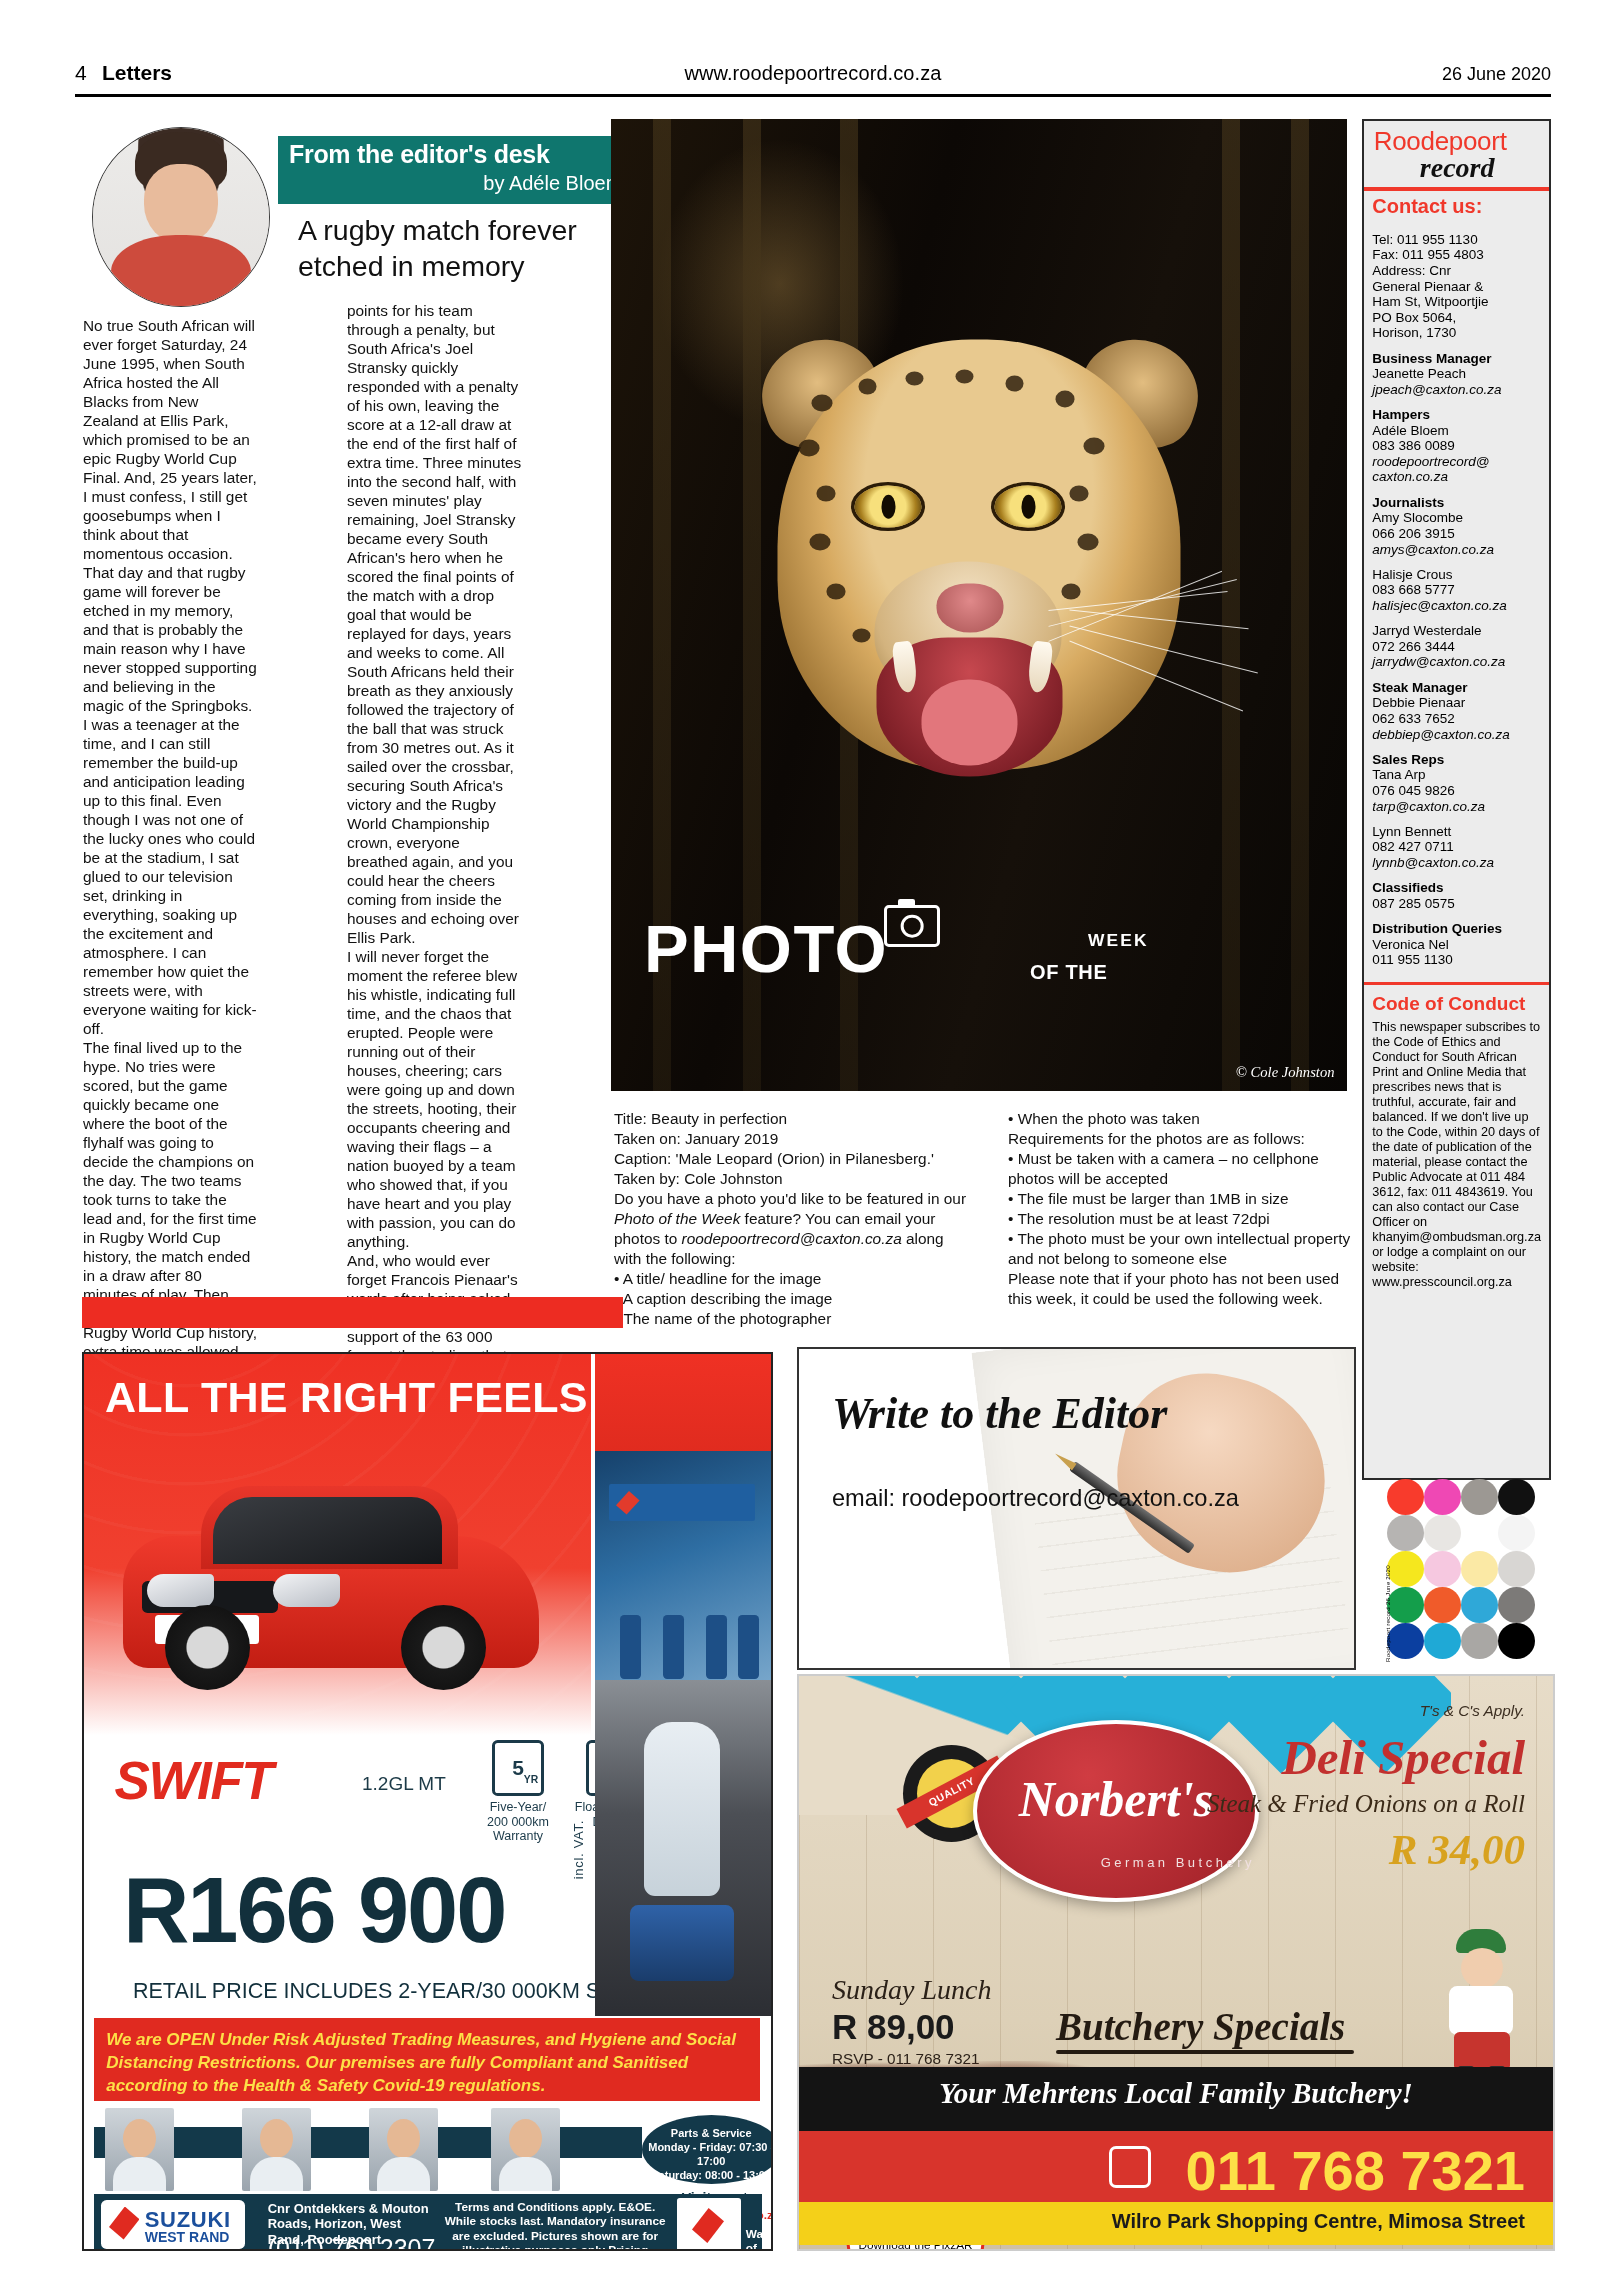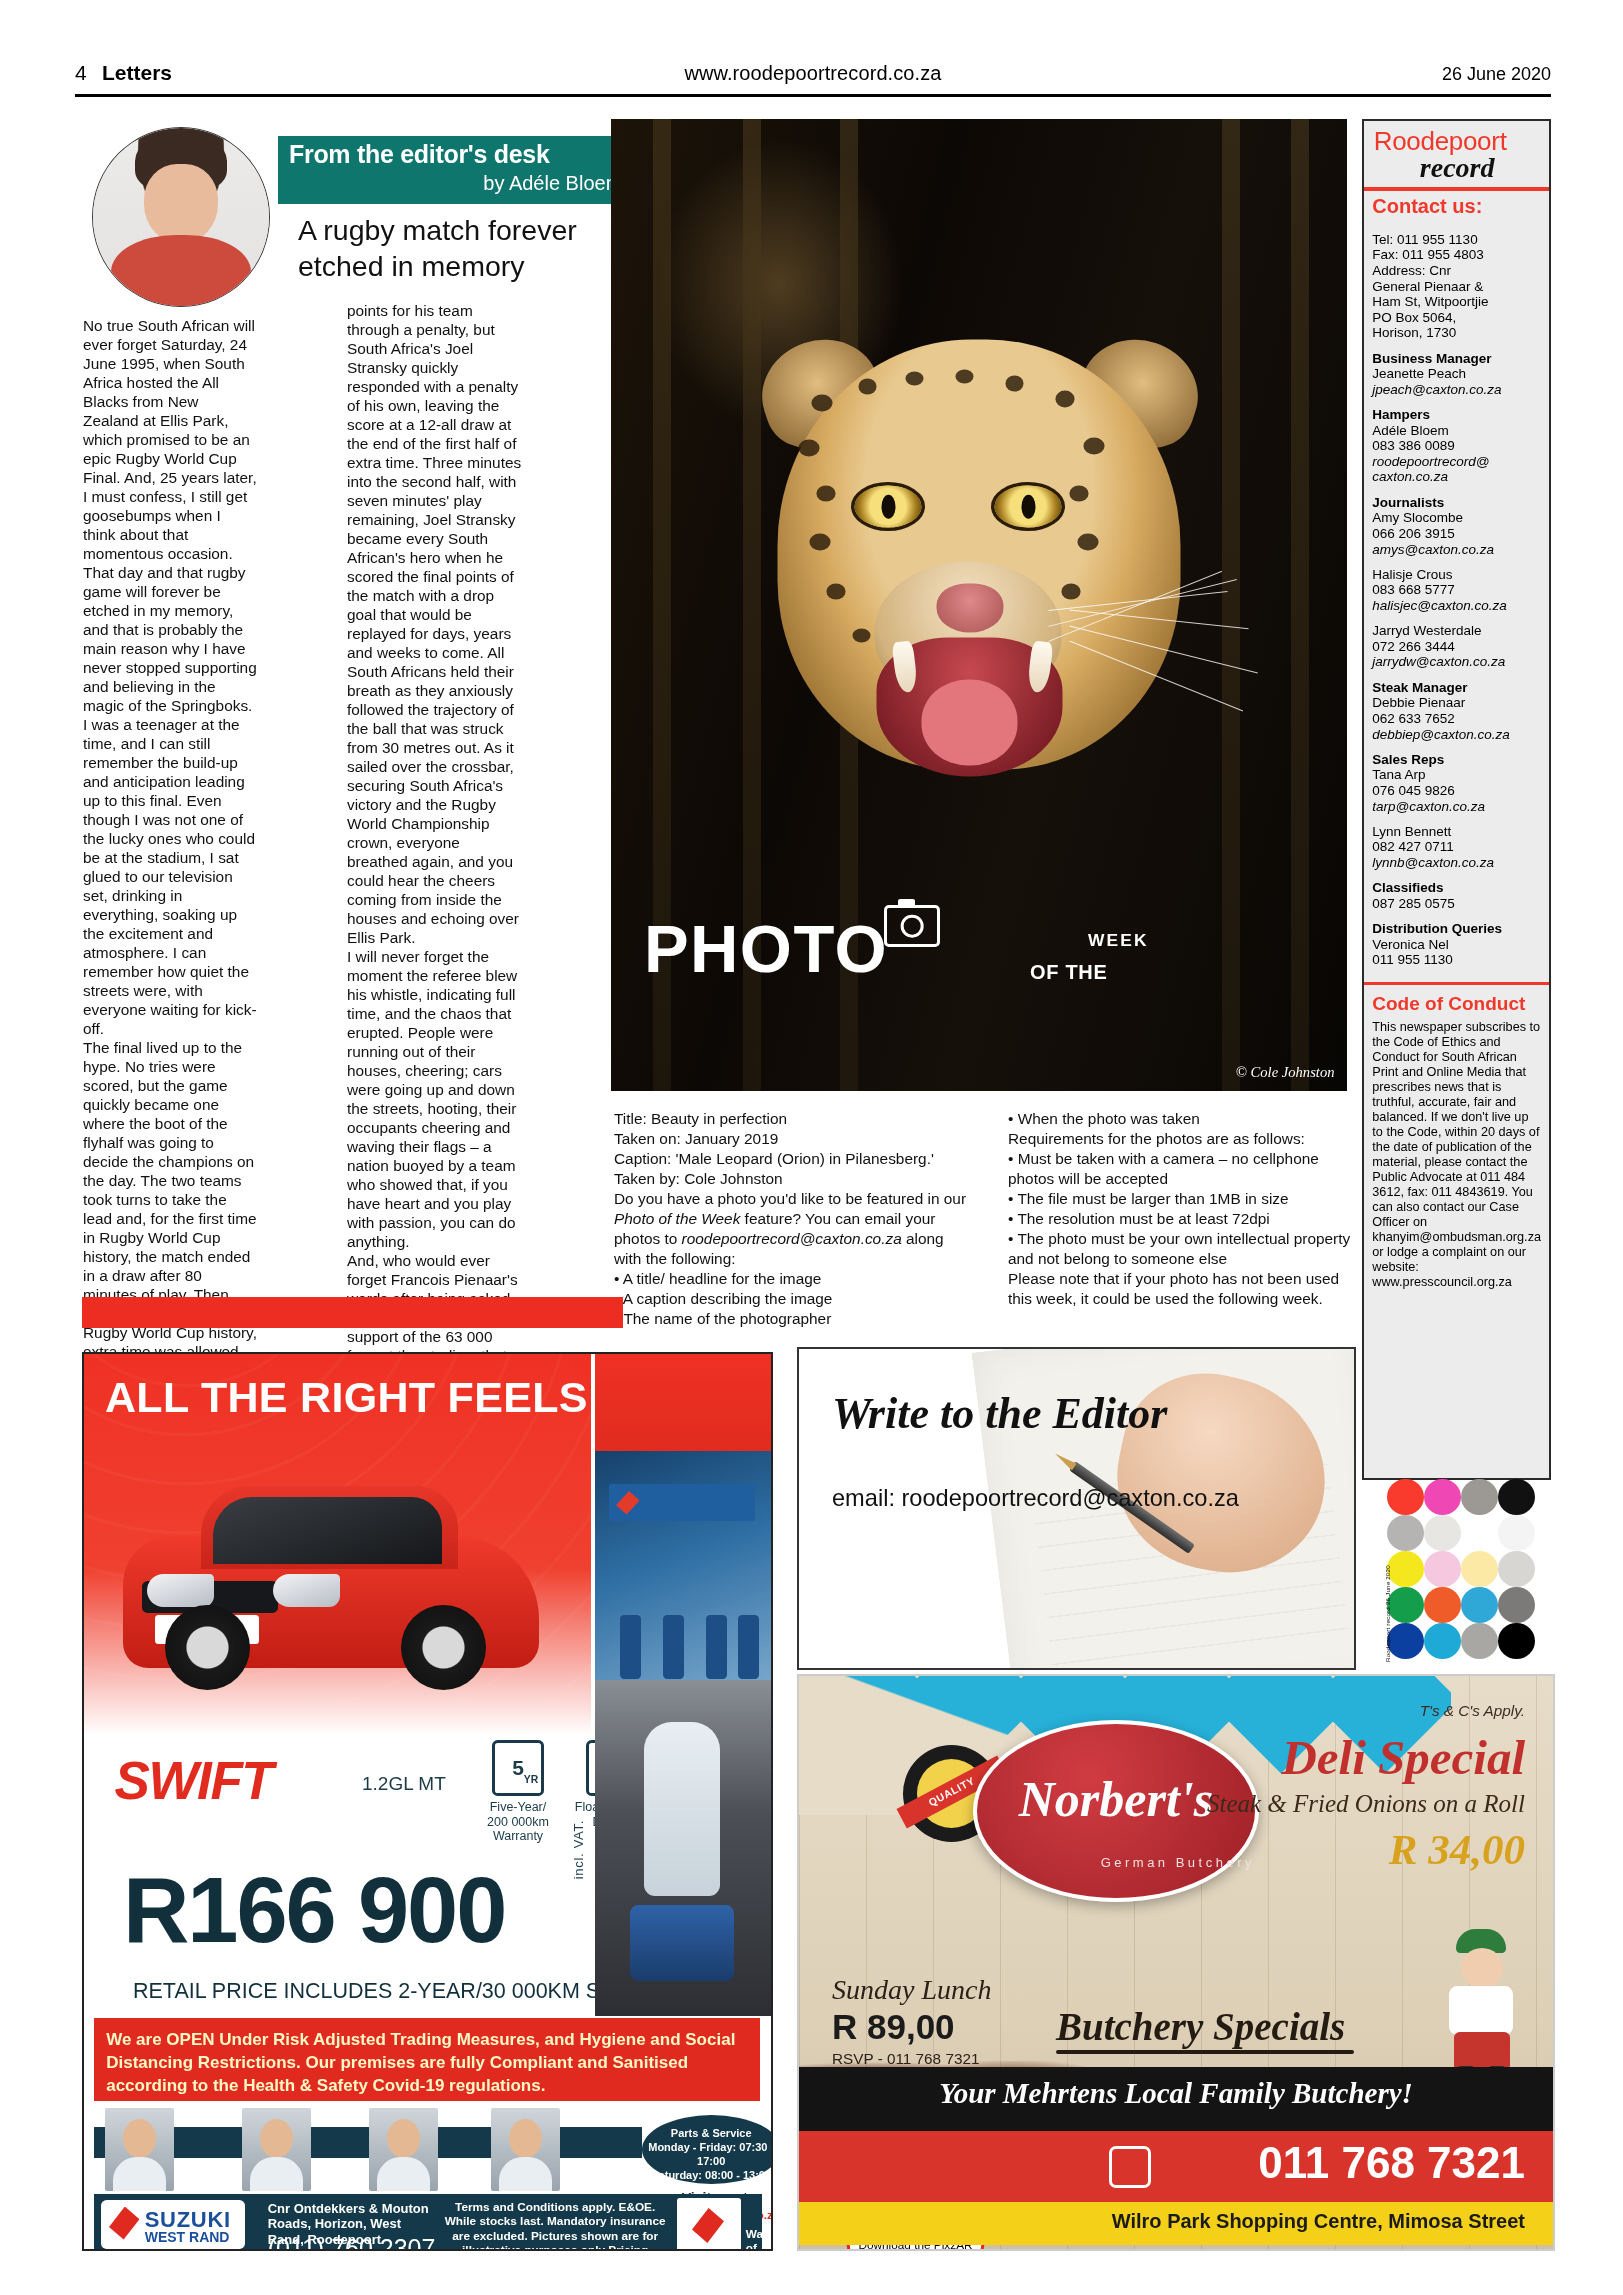--- a/index.html
+++ b/index.html
@@ -170,22 +170,22 @@
   .badge .bx{width:46px;height:50px;margin:0 auto 4.2px;border:3.5px solid #1b3a49;border-radius:5.6px;
     display:flex;align-items:center;justify-content:center;font-size:21px;font-weight:700;position:relative;}
   .badge .yr{font-size:10.4px;position:absolute;right:2.8px;bottom:5.6px;}
   .incl{position:absolute;left:487px;top:466px;font-size:13px;color:#1b3a49;
     writing-mode:vertical-rl;transform:rotate(180deg);letter-spacing:0.7px;}
   .old-price{position:absolute;left:534px;top:466px;font-size:35px;font-weight:700;color:#12303c;}
   .old-price:after{content:"";position:absolute;left:-8.3px;top:22px;width:222px;height:4.9px;background:#ef3124;
     transform:rotate(-8deg);}
   .new-price{position:absolute;left:39px;top:504px;font-size:92px;font-weight:700;color:#12303c;letter-spacing:-2.1px;}
   .retail{position:absolute;left:49px;top:625px;font-size:21.5px;color:#12303c;font-weight:400;}
-  .covid{position:absolute;left:9.7px;top:664px;width:666px;height:83px;background:#e02a20;color:#fef9c3;
-    font-size:17px;line-height:23px;font-weight:700;padding:9.7px 12.5px;box-sizing:border-box;}
+  .covid{position:absolute;left:9.7px;top:664px;width:666px;height:83px;background:#e02a20;color:#fde047;
+    font-size:17px;line-height:23px;font-weight:700;padding:9.7px 12.5px;box-sizing:border-box;font-style:italic;}
 
   .suz-right{position:absolute;left:511px;top:0;width:176px;height:662px;overflow:hidden;}
   .sr-a{position:absolute;left:0;top:0;width:176px;height:229px;background:linear-gradient(#ef3124,#cc2418);}
   .sr-b{position:absolute;left:0;top:97px;width:176px;height:236px;
     background:linear-gradient(160deg,#16416b,#2e6ea3 45%,#7aa8cc);}
   .sr-b .sign{position:absolute;left:14px;top:33px;width:146px;height:37px;background:#1f5fa0;border-radius:2.1px;}
   .sr-b .sign:after{content:"";position:absolute;left:7px;top:7px;width:23.6px;height:23.6px;background:#e23b2c;
      clip-path:polygon(0 60%,55% 0,100% 40%,45% 100%);}
   .sr-b .p{position:absolute;bottom:8.3px;width:21px;height:64px;background:#1d4f86;border-radius:4.2px;}
   .sr-b .p:nth-of-type(2){left:25px;} .sr-b .p:nth-of-type(3){left:68px;}
@@ -273,21 +273,21 @@
   .nb-scan .px{font-size:20px;font-weight:700;margin:2.8px 0 1.4px;}
   .nb-scan .px i{color:#e02a20;font-style:normal;}
   .nb-scan .s2{font-size:11.8px;line-height:13px;}
   .nb-social{position:absolute;left:258px;top:469px;font-size:18px;color:#1b1b1b;}
   .nb-social .fb{display:inline-block;width:15.3px;height:15.3px;background:#3b5998;color:#fff;font-size:11.8px;
     font-weight:700;text-align:center;line-height:15.3px;border-radius:2.1px;margin-right:5.6px;vertical-align:-2.1px;}
   .nb-dark{position:absolute;left:0;bottom:118px;width:754px;height:64px;background:#141414;}
   .nb-fav{position:absolute;left:0;right:0;top:9.7px;text-align:center;color:#fff;font-size:29px;font-style:italic;
     font-weight:700;font-family:"Liberation Serif",serif;}
   .nb-red{position:absolute;left:0;bottom:47px;width:754px;height:71px;background:#d8342c;}
-  .nb-phone{position:absolute;right:28px;top:7px;color:#ffffff;font-size:44px;font-weight:700;}
+  .nb-phone{position:absolute;right:28px;top:7px;color:#fde047;font-size:56px;font-weight:700;}
   .nb-ph-ic{position:absolute;left:310px;top:15.3px;width:36px;height:36px;border:3.5px solid #fff;border-radius:7px;}
   .nb-yel{position:absolute;left:0;bottom:4.2px;width:754px;height:43px;background:#f4d019;}
   .nb-addr{position:absolute;right:28px;top:8.3px;font-size:20px;font-weight:700;color:#1b1b1b;}
   .nb-man{position:absolute;right:30.5px;bottom:160px;width:83px;height:160px;}
   .nb-man .hat{position:absolute;left:16.7px;top:0;width:50px;height:23.6px;background:#2f7d3c;border-radius:19.4px 19.4px 4.2px 4.2px;}
   .nb-man .hd{position:absolute;left:21px;top:19.4px;width:42px;height:40px;border-radius:50%;background:#f0cdae;}
   .nb-man .sh{position:absolute;left:9.7px;top:57px;width:64px;height:49px;background:#fff;border-radius:8.3px;}
   .nb-man .pn{position:absolute;left:14px;top:103px;width:56px;height:39px;background:#c6342e;border-radius:5.6px;}
   .nb-man .sk{position:absolute;top:137px;width:16.7px;height:22px;background:#2a2a2a;border-radius:2.8px;}
   .nb-man .sk.l{left:18px;} .nb-man .sk.r{left:49px;}

